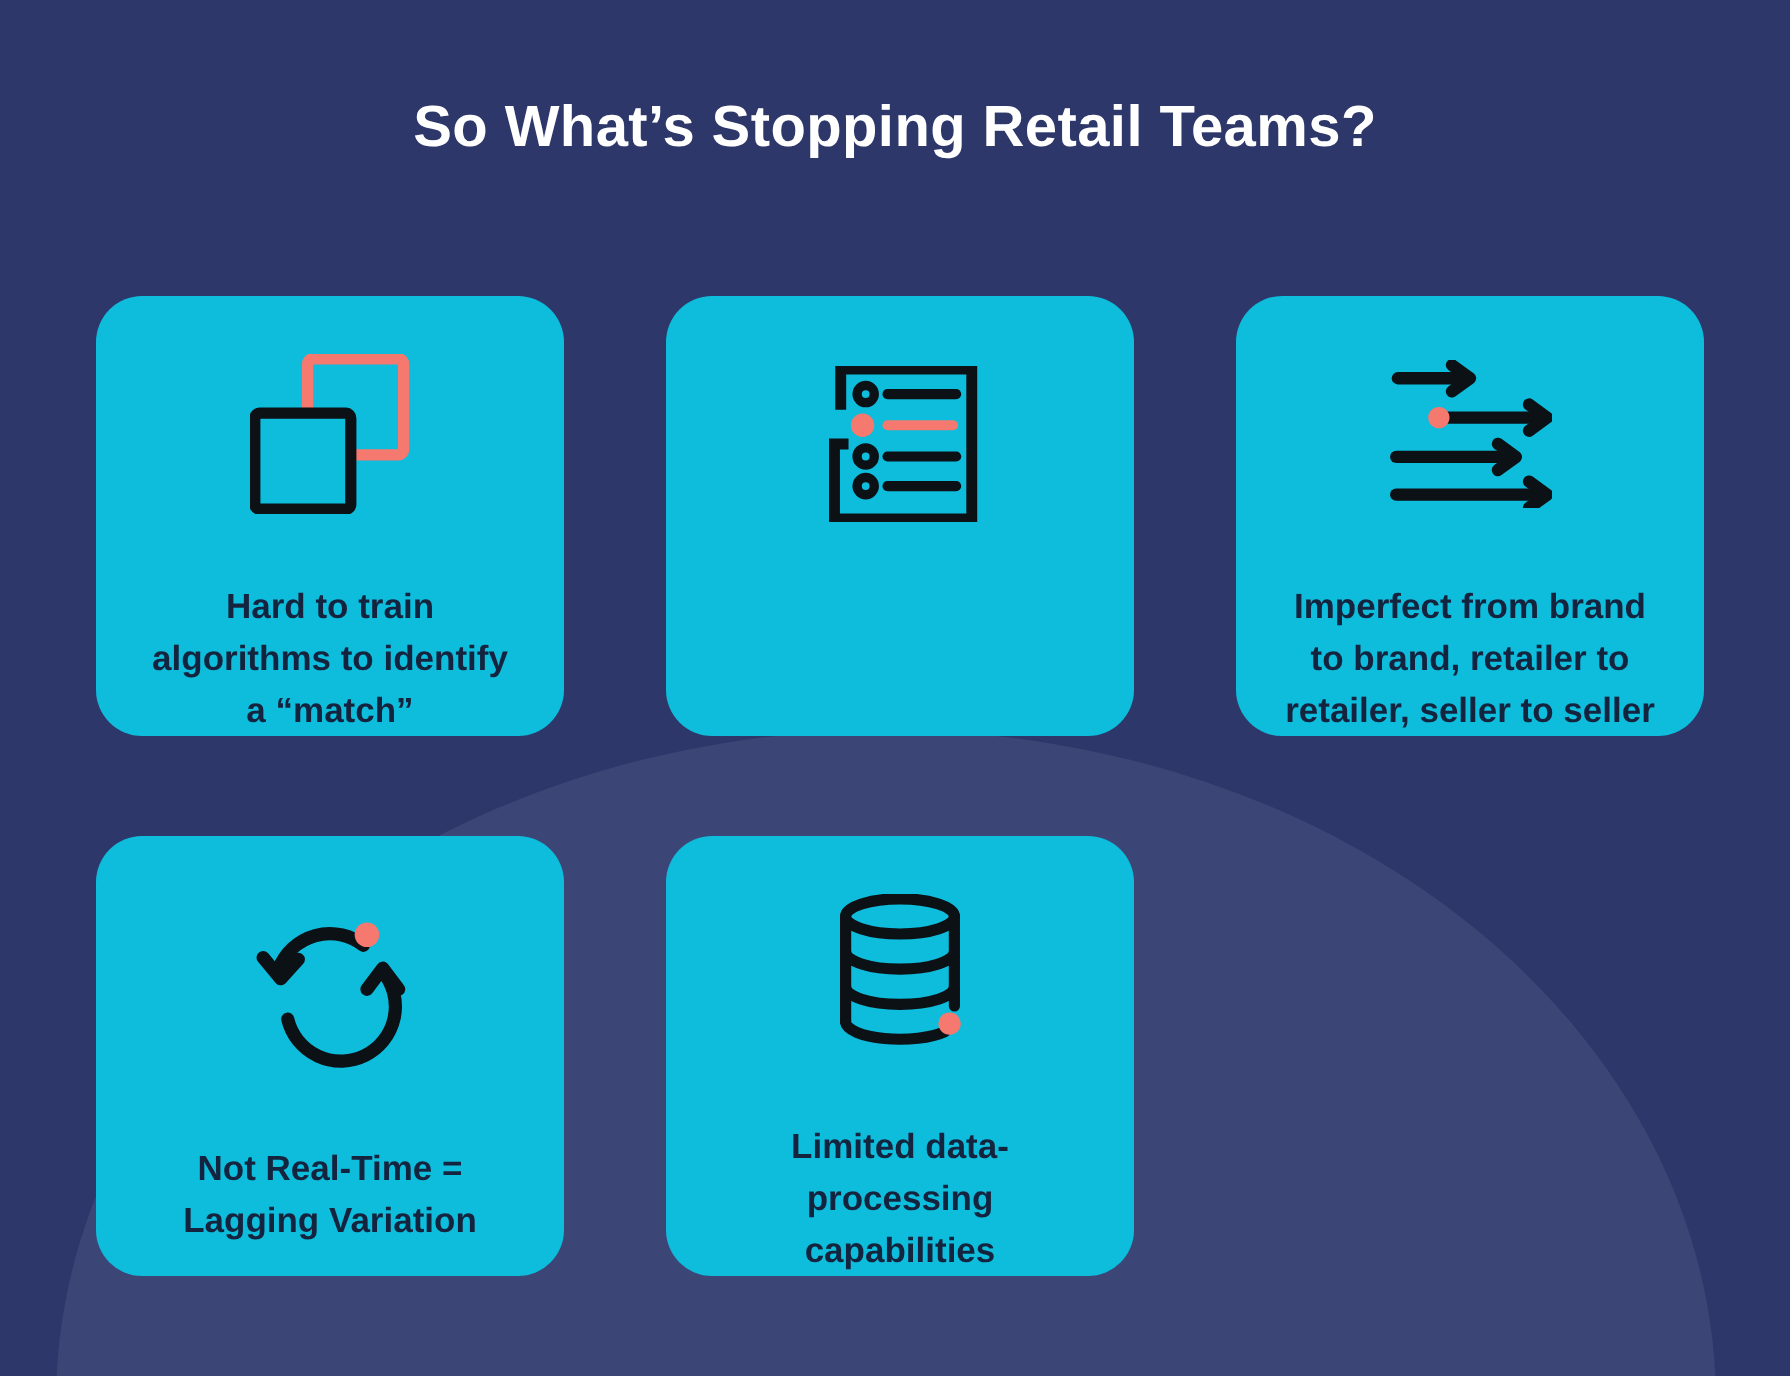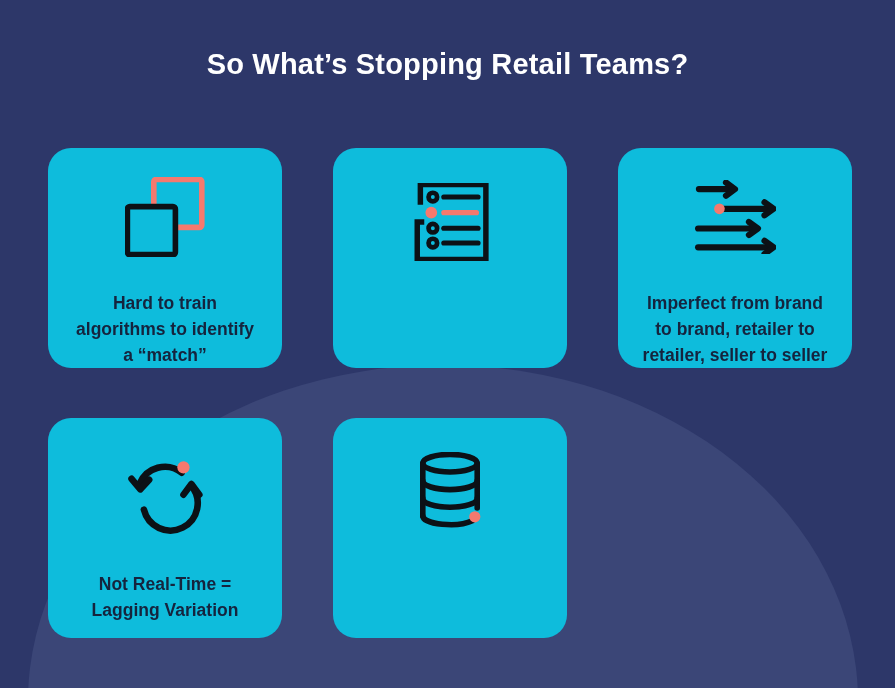--- a/index.html
+++ b/index.html
@@ -129,15 +129,18 @@
           <ellipse cx="50" cy="14" rx="34" ry="11"></ellipse>
           <path d="M 16,14 L 16,80"></path>
           <path d="M 84,14 L 84,70"></path>
           <path d="M 16,80 A 34 11 0 0 0 78,86"></path>
           <path d="M 16,36 A 34 11 0 0 0 84,36"></path>
           <path d="M 16,58 A 34 11 0 0 0 84,58"></path>
         </g>
         <circle class="accent-fill" cx="81" cy="81" r="7"></circle>
       </svg>
     </div>
+    <div class="card-label">Limited data-
+processing
+capabilities</div>
   </div>
 
 </div>
 
 </body></html>

